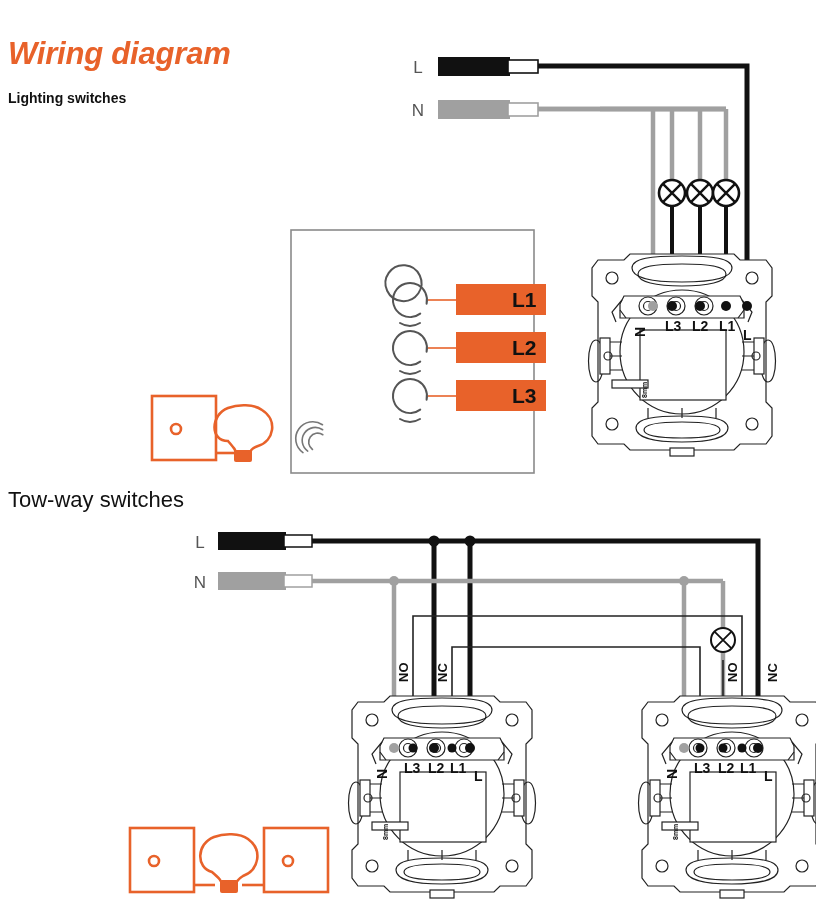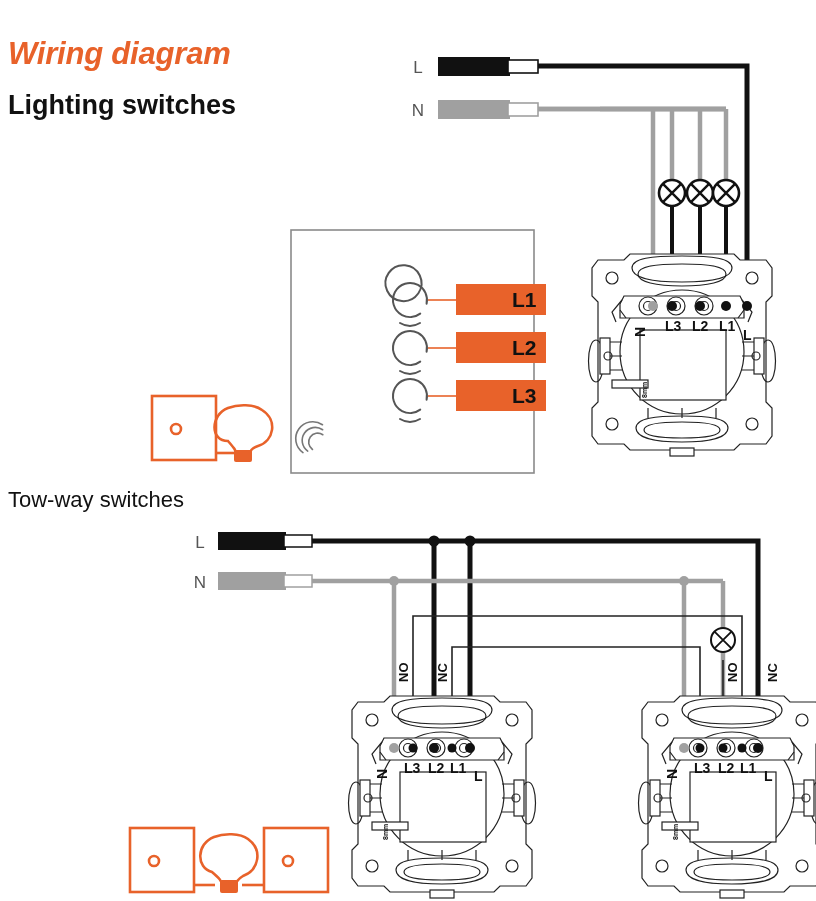--- a/index.html
+++ b/index.html
@@ -28,21 +28,21 @@
     font-weight: bold;
     font-style: italic;
     color: #e8622a;
     letter-spacing: -0.2px;
     white-space: nowrap;
   }
   .title-sub-1 {
     position: absolute;
     left: 8px;
     top: 90px;
-    font-size: 27px;
+    font-size: 14px;
     font-weight: bold;
     color: #111111;
     white-space: nowrap;
   }
   .title-sub-2 {
     position: absolute;
     left: 8px;
     top: 487px;
     font-size: 22px;
     font-weight: normal;

